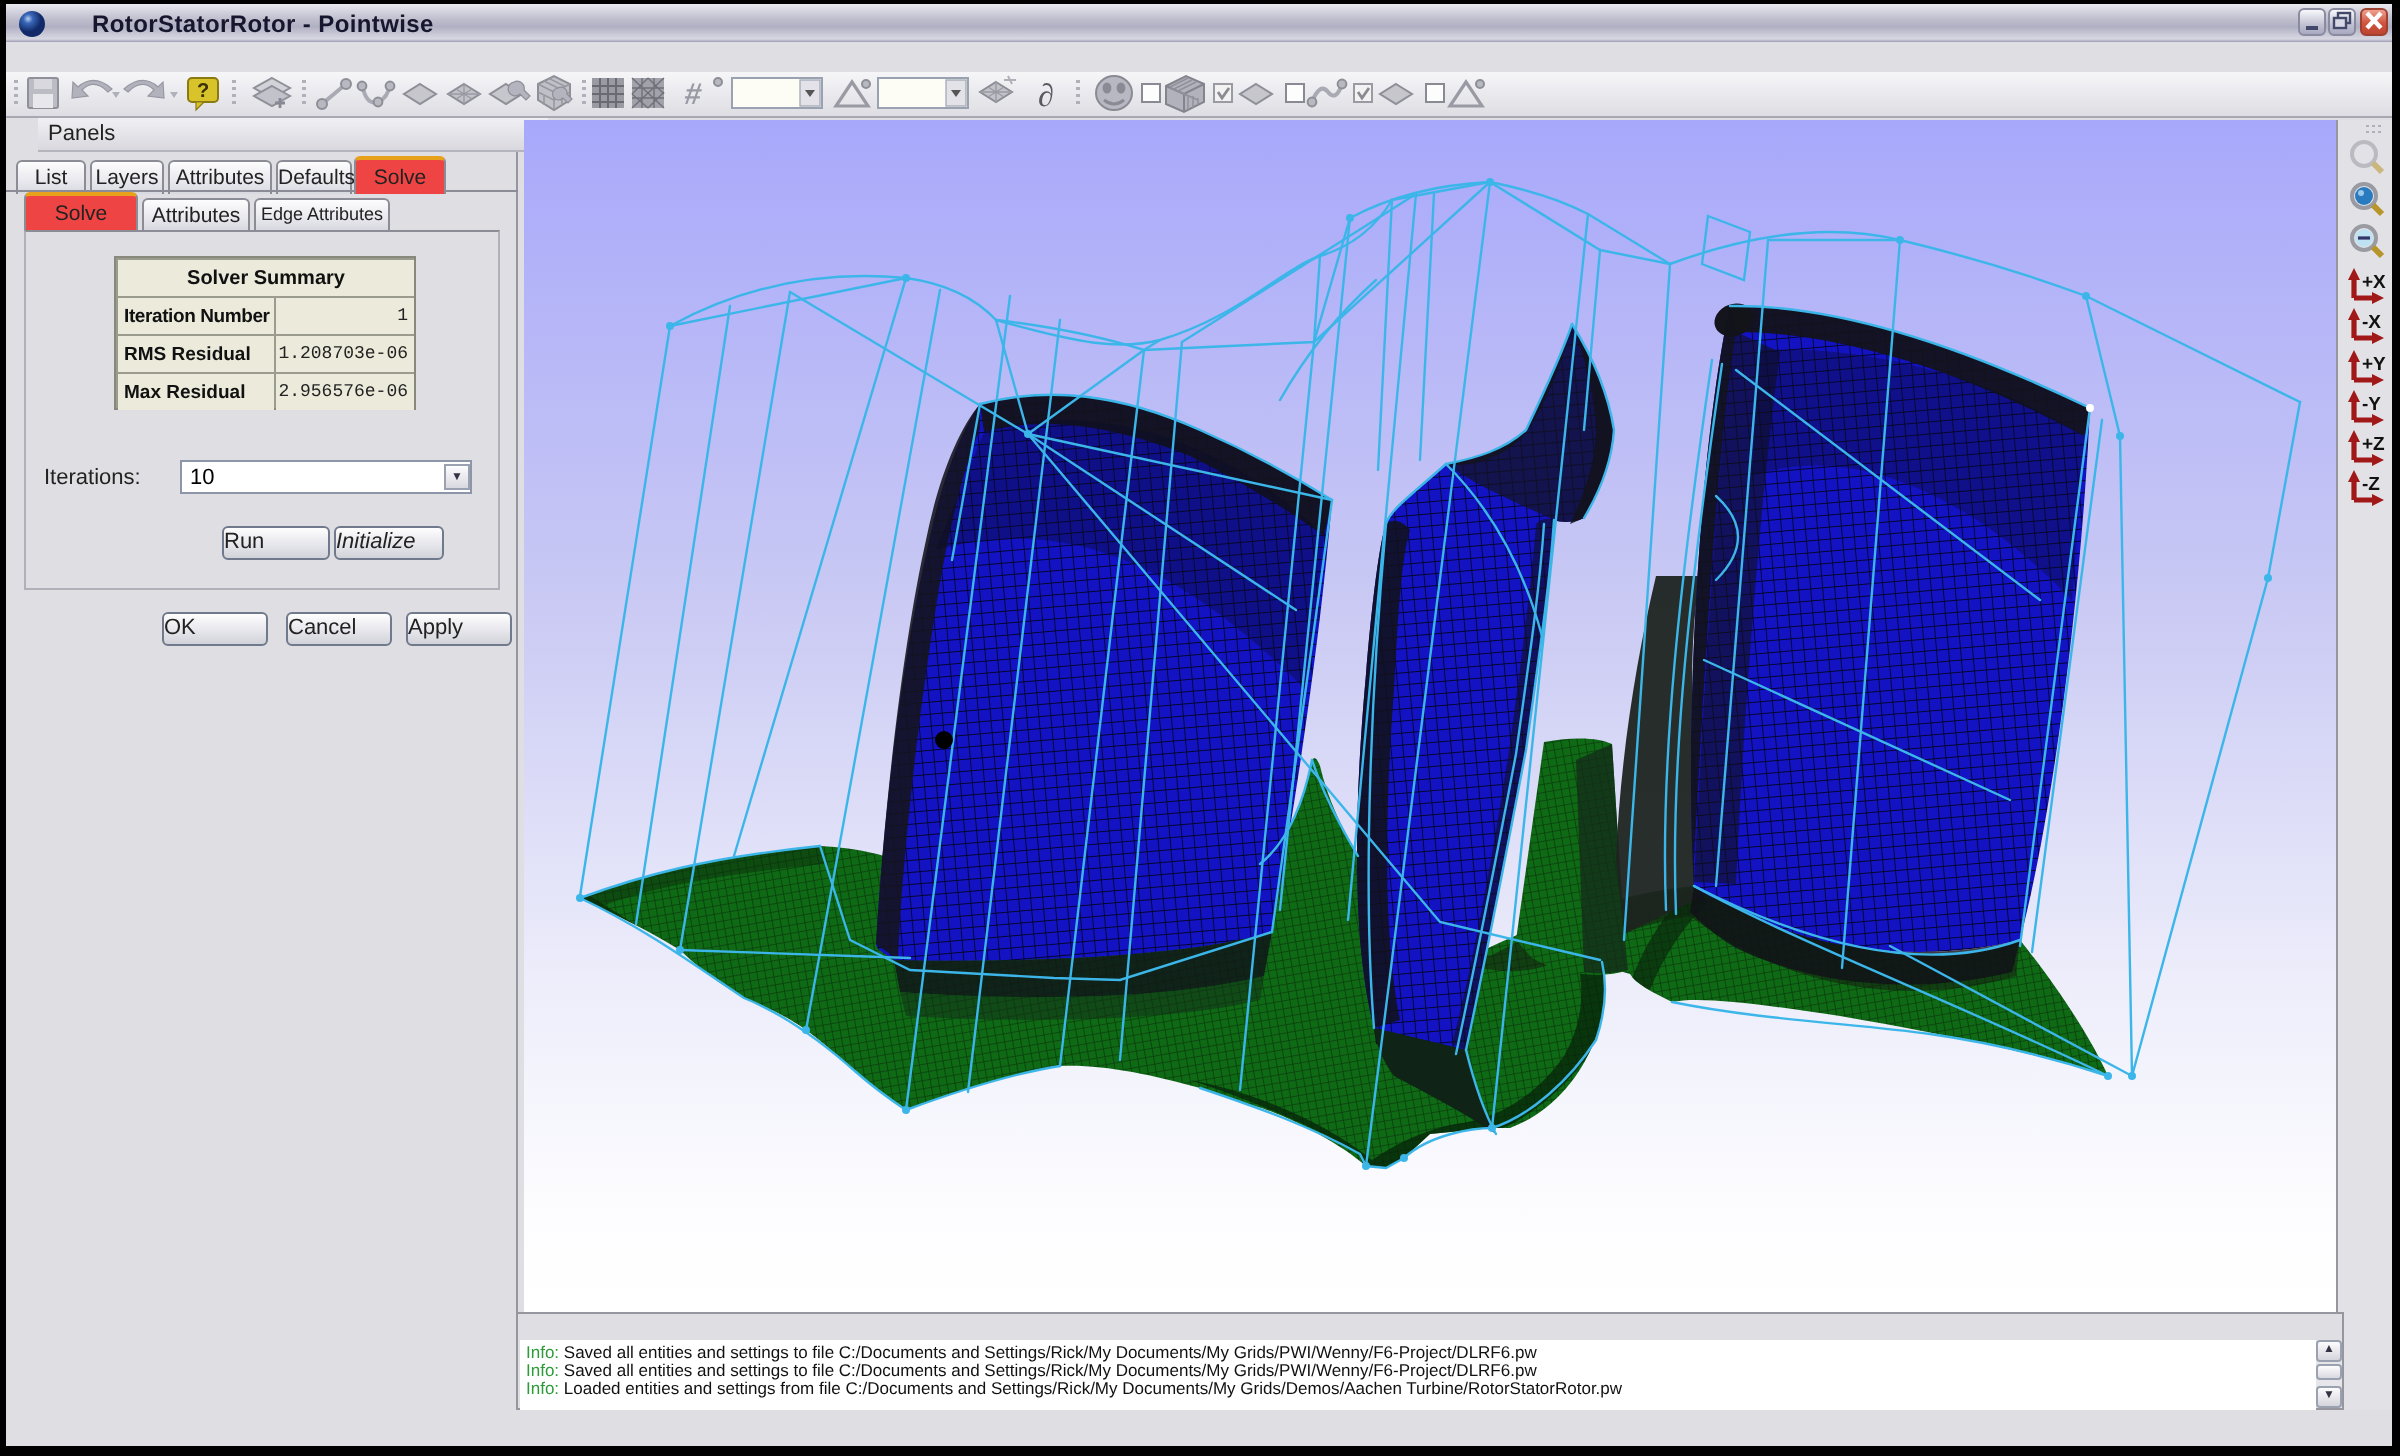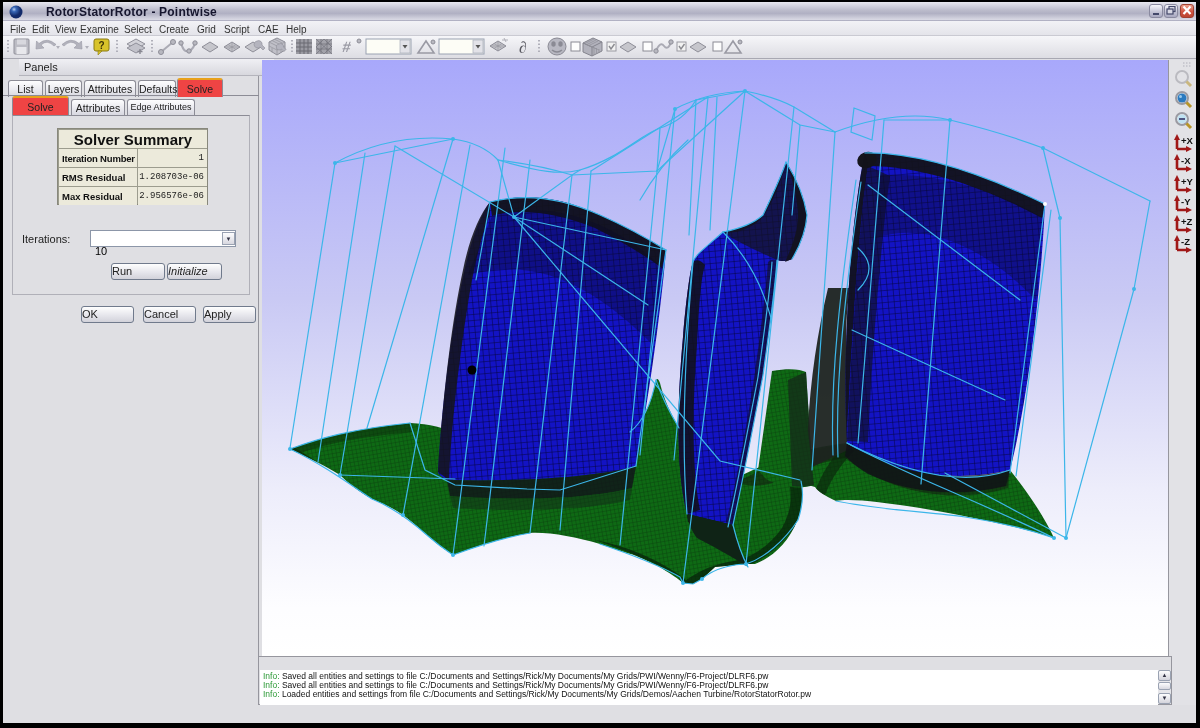--- a/index.html
+++ b/index.html
@@ -22,21 +22,21 @@
 #panel { position:absolute; left:0; top:57px; width:256px; height:646px; background:#dfdfe3; border-right:1px solid #96969e; }
 #panelhdr { position:absolute; left:16px; top:0; width:255px; height:17px;
   background:linear-gradient(#f0f0f4,#d8d8de); border-bottom:1px solid #b4b4bc; font-size:11px; color:#222; padding:2px 0 0 5px; }
 .tab { position:absolute; height:17px; border:1px solid #8c8c96; border-bottom:none;
   border-radius:3px 3px 0 0; background:linear-gradient(#fdfdfe,#e8e8ee 60%,#d8d8e0);
   font-size:10.5px; color:#222; text-align:center; padding-top:2px; }
 .tab.active { background:#ef4444; border-top:2px solid #e8a11b; height:19px; z-index:3; padding-top:3px; }
 #tabline { position:absolute; left:0; top:36px; width:256px; height:1px; background:#8c8c96; }
 .btn { position:absolute; height:17px; border:1px solid #707a8c; border-radius:3px;
   background:linear-gradient(#fefefe,#e6e6ec 55%,#d2d2da); font-size:11px; color:#222; text-align:left; line-height:15px;margin-left:34px; }
-.trow { position:absolute; background:#eceadb; font-size:15px; font-weight:bold; line-height:19px; color:#111; padding-left:3px; white-space:nowrap; overflow:hidden; }
+.trow { position:absolute; background:#eceadb; font-size:10px; font-weight:bold; line-height:19px; color:#111; padding-left:3px; white-space:nowrap; overflow:hidden; }
 .tval { position:absolute; background:#eceadb; font-family:"Liberation Mono",monospace; font-size:9px; line-height:19px; text-align:right; padding-right:3px; color:#222; }
 #viewport { position:absolute; left:259px; top:58px; width:906px; height:596px; }
 #rstrip { position:absolute; left:1165px; top:58px; width:28px; height:645px; background:#e2e2e6; border-left:1px solid #96969e; }
 #messages { position:absolute; left:255px; top:654px; width:914px; height:49px; background:#dfdfe3; border:1px solid #96969e; }
 #msghdr { position:absolute; left:0; top:0; width:100%; height:12px;
   background:linear-gradient(#eeeef2,#dadae0); border-bottom:1px solid #b4b4bc; font-size:9px; color:#222; padding-left:3px; }
 #msglist { position:absolute; left:1px; top:13px; width:898px; height:35px; background:#fff; font-size:8.5px; white-space:nowrap; overflow:hidden; }
 .logline { position:absolute; left:3px; color:#111; }
 .loginfo { color:#2e9b38; }
 #statusbar { position:absolute; left:0; top:703px; width:1193px; height:18px; background:#dfdfe3; border-top:1px solid #b0b0b8; }
@@ -60,32 +60,20 @@
           <path d="M3 9 h6" stroke="#44486a" stroke-width="2"></path>
         </svg></div>
     <div class="winbtn" style="left:1161px"><svg width="12" height="11" viewBox="0 0 12 11">
           <rect x="4" y="1.5" width="6" height="5" fill="none" stroke="#44486a" stroke-width="1.2"></rect>
           <rect x="2" y="4" width="6" height="5" fill="#d8d8e4" stroke="#44486a" stroke-width="1.2"></rect>
         </svg></div>
     <div class="winbtn" id="btnclose" style="left:1177px"><svg width="12" height="11" viewBox="0 0 12 11">
           <path d="M2.5 1.5 L9.5 9 M9.5 1.5 L2.5 9" stroke="#fff" stroke-width="2.2"></path>
         </svg></div>
   </div>
-  <div id="menubar">
-    <div class="mi" style="left:7px">File</div>
-    <div class="mi" style="left:29px">Edit</div>
-    <div class="mi" style="left:52px">View</div>
-    <div class="mi" style="left:77px">Examine</div>
-    <div class="mi" style="left:121px">Select</div>
-    <div class="mi" style="left:156px">Create</div>
-    <div class="mi" style="left:194px">Grid</div>
-    <div class="mi" style="left:221px">Script</div>
-    <div class="mi" style="left:255px">CAE</div>
-    <div class="mi" style="left:283px">Help</div>
-  </div>
   <div id="toolbar">
   <svg width="1193" height="22" viewBox="0 0 1193 22">
     <defs>
       <g id="grip">
             <path d="M0 3 v14" stroke="#b0b0ba" stroke-width="2" stroke-dasharray="1.5 2"></path>
           </g>
       <g id="cbox">
             <rect x="0" y="0" width="9" height="9" fill="#fdfdfd" stroke="#8a8a94"></rect>
           </g>
       <g id="cboxc">
@@ -235,21 +223,21 @@
       <div class="trow" style="left:1px; top:1px; width:148px; height:18px; text-align:center; padding-left:0;">Solver Summary</div>
       <div class="trow" style="left:1px; top:20px; width:78px; height:18px; font-size:9.5px; letter-spacing:-0.2px;">Iteration Number</div>
       <div class="tval" style="left:80px; top:20px; width:69px; height:18px;">1</div>
       <div class="trow" style="left:1px; top:39px; width:78px; height:18px; font-size:9.5px;">RMS Residual</div>
       <div class="tval" style="left:80px; top:39px; width:69px; height:18px;">1.208703e-06</div>
       <div class="trow" style="left:1px; top:58px; width:78px; height:18px; font-size:9.5px;">Max Residual</div>
       <div class="tval" style="left:80px; top:58px; width:69px; height:18px;">2.956576e-06</div>
     </div>
     <div class="abs" style="left:19px; top:174px; font-size:11px; color:#222;">Iterations:</div>
     <div class="abs" style="left:87px; top:171px; width:146px; height:17px; background:#fff; border:1px solid #8c96a8;">
-      <div class="abs" style="left:4px; top:2px; font-size:11px;margin-top:12px;">10</div>
+      <div class="abs" style="left:4px; top:2px; font-size:11px;">10</div>
       <div class="abs" style="left:131px; top:1px; width:13px; height:13px; background:linear-gradient(#fdfdfe,#d8d8e0); border:1px solid #9aa2b2; font-size:6px; text-align:center; line-height:12px; color:#334;">▼</div>
     </div>
     <div class="btn" style="left:74px; top:204px; width:54px;">Run</div>
     <div class="btn" style="left:130px; top:204px; width:55px;font-style:italic;">Initialize</div>
     <div class="btn" style="left:44px; top:247px; width:53px;">OK</div>
     <div class="btn" style="left:106px; top:247px; width:53px;">Cancel</div>
     <div class="btn" style="left:166px; top:247px; width:53px;">Apply</div>
   </div>
 
   <div id="viewport">

